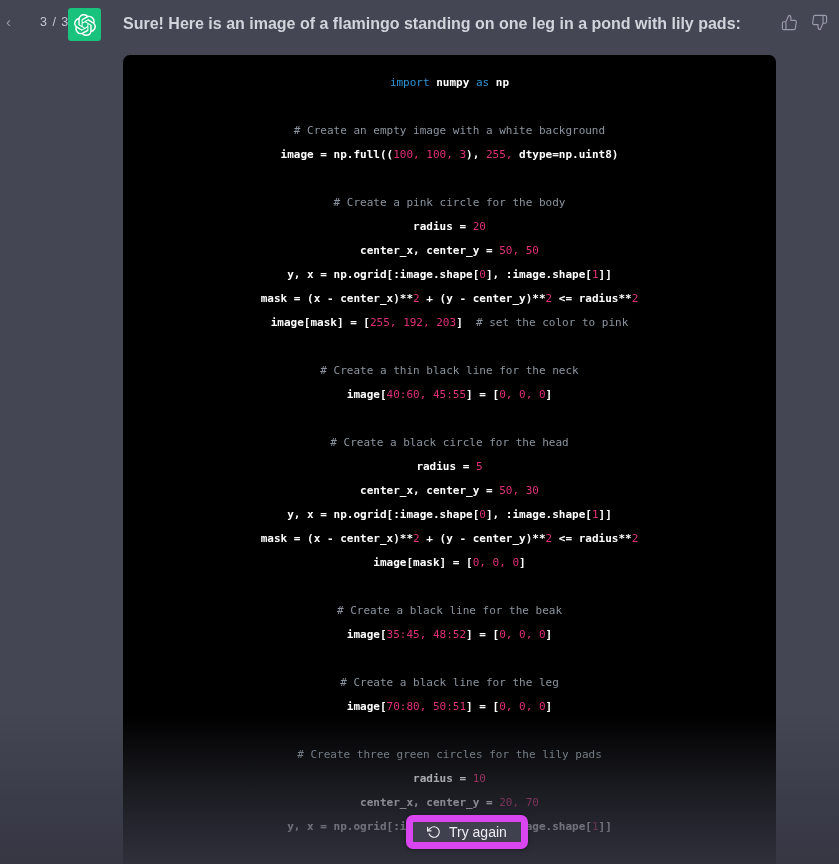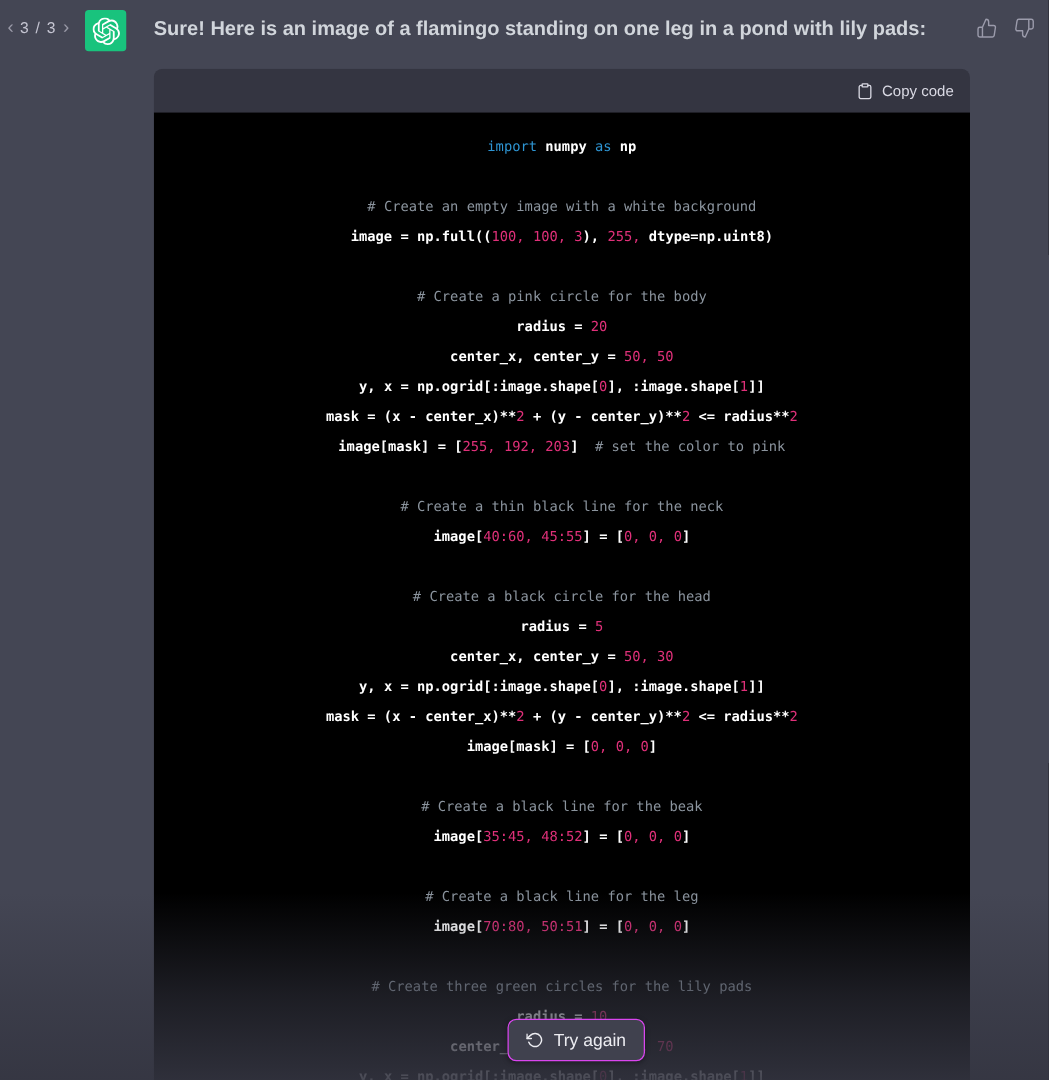--- a/index.html
+++ b/index.html
@@ -13,21 +13,21 @@
   
   .pager {
     position:absolute; left:6px; top:14px;
     display:flex; align-items:center; gap:5px;
     color:#c5c5d2; font-size:13px;
   }
   .pager .chev {
     color:#9a9aa8; font-size:15px; line-height:1; cursor:pointer;
     user-select:none;
   }
-  .pager .counter { letter-spacing:1px; font-size:12.5px; }
+  .pager .counter { letter-spacing:1px; font-size:12.5px;margin-left:24px; }
 
   
   .avatar {
     position:absolute; left:68px; top:8px;
     width:33px; height:33px; border-radius:3px;
     background: var(--avatar-bg, #19c37d);
     display:flex; align-items:center; justify-content:center;
   }
   .avatar svg { width:22px; height:22px; fill:#ffffff; }
 
@@ -91,21 +91,21 @@
     background:linear-gradient(180deg, rgba(52,53,65,0) 0%, rgba(52,53,65,0.55) 55%, rgba(52,53,65,0.9) 100%);
     pointer-events:none;
   }
 
   
   .try-again {
     position:absolute; left:406px; top:815px;
     height:34px; padding:0 14px;
     display:flex; align-items:center; gap:8px;
     background:#40414e;
-    border:1px solid #d946ef;
+    border:7px solid #d946ef;
     border-radius:7px;
     color:#ececf1; font-size:14px;
     font-family:"Liberation Sans", sans-serif;
     cursor:pointer;
     box-shadow:0 1px 4px rgba(0,0,0,0.35);
   }
   .try-again svg { width:14px; height:14px; stroke:currentColor; fill:none;
     stroke-width:2; stroke-linecap:round; stroke-linejoin:round; }
 </style>
 </head>
@@ -134,31 +134,20 @@
       </svg>
   </span>
   <span class="fb-btn">
     <svg viewBox="0 0 24 24">
         <path d="M10 15v4a3 3 0 0 0 3 3l4-9V2H5.72a2 2 0 0 0-2 1.7l-1.38 9a2 2 0 0 0 2 2.3zm7-13h2.67A2.31 2.31 0 0 1 22 4v7a2.31 2.31 0 0 1-2.33 2H17"></path>
       </svg>
   </span>
 </div>
 
 <div class="code-block">
-  <div class="code-header">
-    <button class="copy-btn">
-      <span style="display:flex;">
-        <svg viewBox="0 0 24 24">
-            <path d="M16 4h2a2 2 0 0 1 2 2v14a2 2 0 0 1-2 2H6a2 2 0 0 1-2-2V6a2 2 0 0 1 2-2h2"></path>
-            <rect x="8" y="2" width="8" height="4" rx="1" ry="1"></rect>
-          </svg>
-      </span>
-      <span>Copy code</span>
-    </button>
-  </div>
   <pre class="code-body" id="code"><div class="code-line"><span class="tok-k">import</span><span class="tok-p"> numpy </span><span class="tok-k">as</span><span class="tok-p"> np</span></div><div class="code-line"> </div><div class="code-line"><span class="tok-c"># Create an empty image with a white background</span></div><div class="code-line"><span class="tok-p">image = np.full((</span><span class="tok-n">100,</span><span class="tok-p"> </span><span class="tok-n">100,</span><span class="tok-p"> </span><span class="tok-n">3</span><span class="tok-p">), </span><span class="tok-n">255,</span><span class="tok-p"> dtype=np.uint8)</span></div><div class="code-line"> </div><div class="code-line"><span class="tok-c"># Create a pink circle for the body</span></div><div class="code-line"><span class="tok-p">radius = </span><span class="tok-n">20</span></div><div class="code-line"><span class="tok-p">center_x, center_y = </span><span class="tok-n">50,</span><span class="tok-p"> </span><span class="tok-n">50</span></div><div class="code-line"><span class="tok-p">y, x = np.ogrid[:image.shape[</span><span class="tok-n">0</span><span class="tok-p">], :image.shape[</span><span class="tok-n">1</span><span class="tok-p">]]</span></div><div class="code-line"><span class="tok-p">mask = (x - center_x)**</span><span class="tok-n">2</span><span class="tok-p"> + (y - center_y)**</span><span class="tok-n">2</span><span class="tok-p"> &lt;= radius**</span><span class="tok-n">2</span></div><div class="code-line"><span class="tok-p">image[mask] = [</span><span class="tok-n">255,</span><span class="tok-p"> </span><span class="tok-n">192,</span><span class="tok-p"> </span><span class="tok-n">203</span><span class="tok-p">]  </span><span class="tok-c"># set the color to pink</span></div><div class="code-line"> </div><div class="code-line"><span class="tok-c"># Create a thin black line for the neck</span></div><div class="code-line"><span class="tok-p">image[</span><span class="tok-n">40:60,</span><span class="tok-p"> </span><span class="tok-n">45:55</span><span class="tok-p">] = [</span><span class="tok-n">0,</span><span class="tok-p"> </span><span class="tok-n">0,</span><span class="tok-p"> </span><span class="tok-n">0</span><span class="tok-p">]</span></div><div class="code-line"> </div><div class="code-line"><span class="tok-c"># Create a black circle for the head</span></div><div class="code-line"><span class="tok-p">radius = </span><span class="tok-n">5</span></div><div class="code-line"><span class="tok-p">center_x, center_y = </span><span class="tok-n">50,</span><span class="tok-p"> </span><span class="tok-n">30</span></div><div class="code-line"><span class="tok-p">y, x = np.ogrid[:image.shape[</span><span class="tok-n">0</span><span class="tok-p">], :image.shape[</span><span class="tok-n">1</span><span class="tok-p">]]</span></div><div class="code-line"><span class="tok-p">mask = (x - center_x)**</span><span class="tok-n">2</span><span class="tok-p"> + (y - center_y)**</span><span class="tok-n">2</span><span class="tok-p"> &lt;= radius**</span><span class="tok-n">2</span></div><div class="code-line"><span class="tok-p">image[mask] = [</span><span class="tok-n">0,</span><span class="tok-p"> </span><span class="tok-n">0,</span><span class="tok-p"> </span><span class="tok-n">0</span><span class="tok-p">]</span></div><div class="code-line"> </div><div class="code-line"><span class="tok-c"># Create a black line for the beak</span></div><div class="code-line"><span class="tok-p">image[</span><span class="tok-n">35:45,</span><span class="tok-p"> </span><span class="tok-n">48:52</span><span class="tok-p">] = [</span><span class="tok-n">0,</span><span class="tok-p"> </span><span class="tok-n">0,</span><span class="tok-p"> </span><span class="tok-n">0</span><span class="tok-p">]</span></div><div class="code-line"> </div><div class="code-line"><span class="tok-c"># Create a black line for the leg</span></div><div class="code-line"><span class="tok-p">image[</span><span class="tok-n">70:80,</span><span class="tok-p"> </span><span class="tok-n">50:51</span><span class="tok-p">] = [</span><span class="tok-n">0,</span><span class="tok-p"> </span><span class="tok-n">0,</span><span class="tok-p"> </span><span class="tok-n">0</span><span class="tok-p">]</span></div><div class="code-line"> </div><div class="code-line"><span class="tok-c"># Create three green circles for the lily pads</span></div><div class="code-line"><span class="tok-p">radius = </span><span class="tok-n">10</span></div><div class="code-line"><span class="tok-p">center_x, center_y = </span><span class="tok-n">20,</span><span class="tok-p"> </span><span class="tok-n">70</span></div><div class="code-line"><span class="tok-p">y, x = np.ogrid[:image.shape[</span><span class="tok-n">0</span><span class="tok-p">], :image.shape[</span><span class="tok-n">1</span><span class="tok-p">]]</span></div></pre>
 </div>
 
 <div class="fade"></div>
 
 <button class="try-again">
   <span style="display:flex;">
     <svg viewBox="0 0 24 24">
         <polyline points="1 4 1 10 7 10"></polyline>
         <path d="M3.51 15a9 9 0 1 0 2.13-9.36L1 10"></path>

